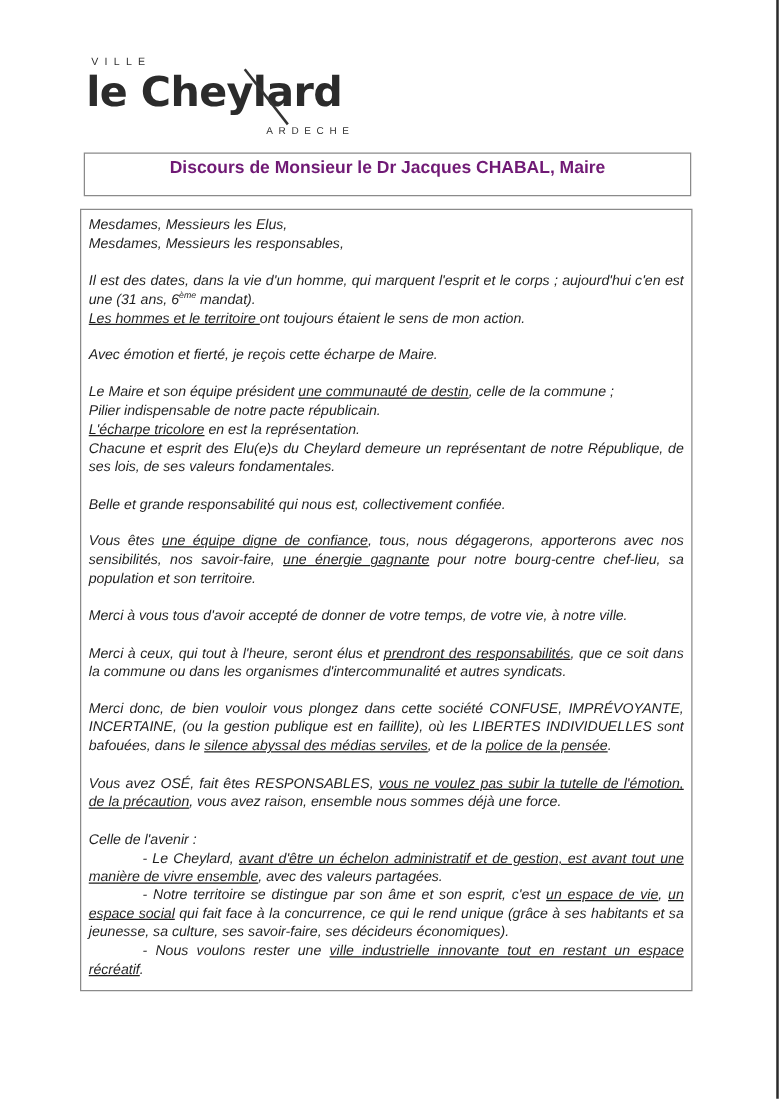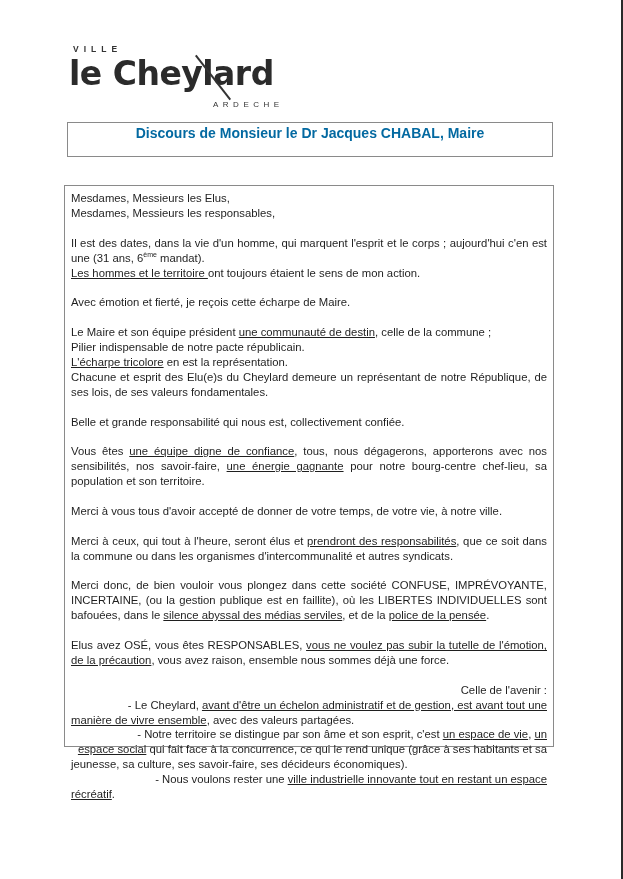--- a/index.html
+++ b/index.html
@@ -2,39 +2,39 @@
 <html><head>
 <meta charset="utf-8">
 <style>
   html, body { margin: 0; padding: 0; }
   body {
     width: 623px; height: 879px; background: #ffffff; position: relative; overflow: hidden;
     font-family: "Liberation Sans", sans-serif; color: #1e1e1e;
   }
   .edge { position: absolute; right: 0; top: 0; width: 2px; height: 879px; background: #2a2a2a; }
   .logo { position: absolute; left: 67px; top: 44px; width: 220px; height: 70px; }
-  .logo .ville { position: absolute; left: 6px; top: 0; font-size: 8.5px; letter-spacing: 5px; color: #333; font-weight: bold; }
+  .logo .ville { position: absolute; left: 6px; top: 0; font-size: 8.5px; letter-spacing: 5px; color: #333; font-weight: normal; }
   .logo .name { position: absolute; left: 2px; top: 10px; font-size: 33px; font-weight: bold; letter-spacing: -0.5px; color: #2b2b2b; font-family: "DejaVu Sans", sans-serif; }
   .logo .slash { position: absolute; left: 128px; top: 12px; width: 1.5px; height: 56px; background: #333; transform: rotate(-38deg); transform-origin: top left; }
   .logo .dept { position: absolute; left: 146px; top: 56px; font-size: 8px; letter-spacing: 4.5px; color: #333; font-weight: normal; }
 
   .title-box {
     position: absolute; left: 67px; top: 122px; width: 486px; height: 35px;
     border: 1.5px solid #8a8a8a; text-align: center; box-sizing: border-box;
   }
-  .title-box div { font-weight: bold; font-size: 14px; line-height: 16px; color: #0369a1; }
+  .title-box div { font-weight: bold; font-size: 14px; line-height: 16px; color: #701a75; }
   .title-box .t1 { margin-top: 2px; }
 
   .body-box {
-    position: absolute; left: 64px; top: 185px; width: 490px; height: 562px;
+    position: absolute; left: 64px; top: 167px; width: 490px; height: 626px;
     border: 1.5px solid #8a8a8a; box-sizing: border-box; padding: 5px 6px 0 6px;
-    font-size: 11.3px; line-height: 14.9px; color: #1f1f1f;
+    font-style: italic; font-size: 11.3px; line-height: 14.9px; color: #1f1f1f;
   }
   .body-box p { margin: 0 0 14.9px 0; }
-  .body-box p.tight { margin-bottom: 0; text-align: right; }
+  .body-box p.tight { margin-bottom: 0; }
   .j { text-align: justify; text-align-last: left; }
   .u { text-decoration: underline; }
   .ind { padding-left: 43px; }
   sup { font-size: 7px; line-height: 0; }
 </style>
 </head>
 <body>
 
 <div class="edge"></div>
 
@@ -80,21 +80,21 @@
   <p class="j">
     <span>Merci à ceux, qui tout à l'heure, seront élus et </span><span class="u">prendront des responsabilités</span><span>, que ce soit dans la commune ou dans les organismes d'intercommunalité et autres syndicats.</span>
   </p>
 
   <p class="j">
     <span>Merci donc, de bien vouloir vous plongez dans cette société CONFUSE, IMPRÉVOYANTE, INCERTAINE, (ou la gestion publique est en faillite), où les LIBERTES INDIVIDUELLES sont bafouées, dans le </span><span class="u">silence abyssal des médias serviles</span><span>, et de la </span><span class="u">police de la pensée</span><span>.</span>
   </p>
 
 
   <p class="j">
-    <span>Elus avez OSÉ, vous êtes RESPONSABLES, </span><span class="u">vous ne voulez pas subir la tutelle de l'émotion, de la précaution</span><span>, vous avez raison, ensemble nous sommes déjà une force.</span>
+    <span>Vous avez OSÉ, fait êtes RESPONSABLES, </span><span class="u">vous ne voulez pas subir la tutelle de l'émotion, de la précaution</span><span>, vous avez raison, ensemble nous sommes déjà une force.</span>
   </p>
 
   <p class="tight"><span>Celle de l'avenir :</span></p>
   <p class="tight j">
     <span class="ind"></span><span>- Le Cheylard, </span><span class="u">avant d'être un échelon administratif et de gestion, est avant tout une manière de vivre ensemble</span><span>, avec des valeurs partagées.</span>
   </p>
   <p class="tight j">
     <span class="ind"></span><span>- Notre territoire se distingue par son âme et son esprit, c'est </span><span class="u">un espace de vie</span><span>, </span><span class="u">un espace social</span><span> qui fait face à la concurrence, ce qui le rend unique (grâce à ses habitants et sa jeunesse, sa culture, ses savoir-faire, ses décideurs économiques).</span>
   </p>
   <p class="tight j">

